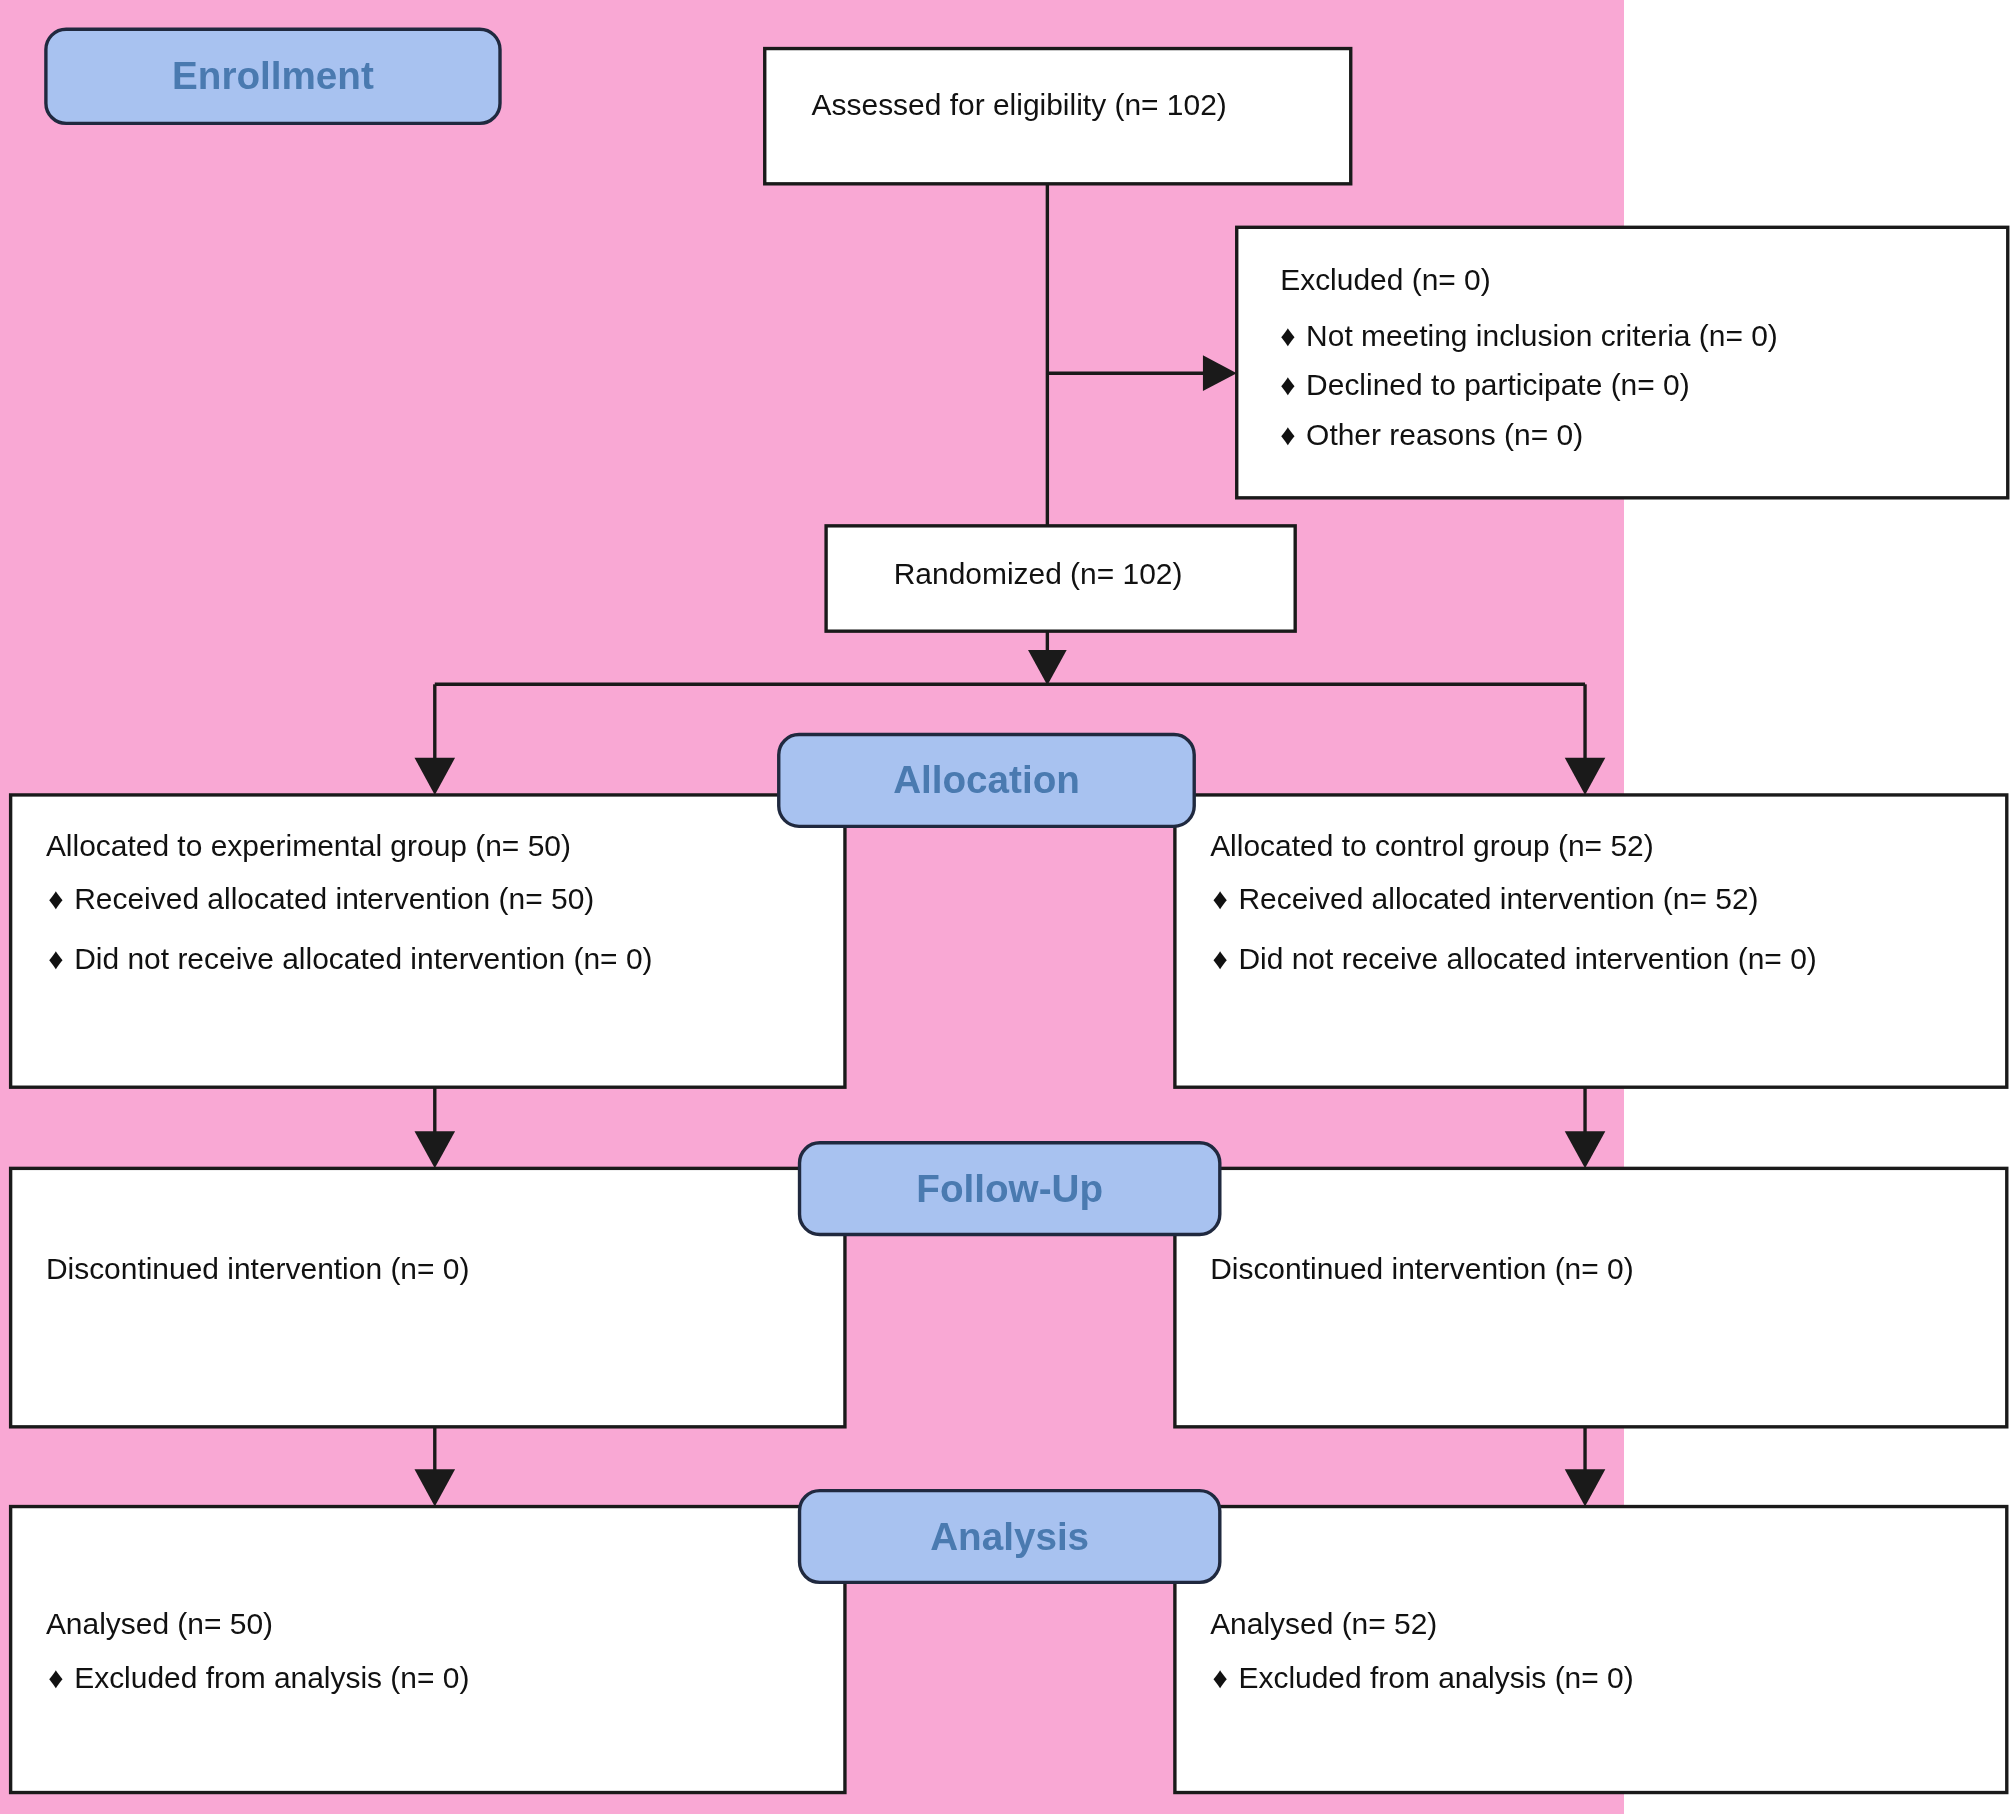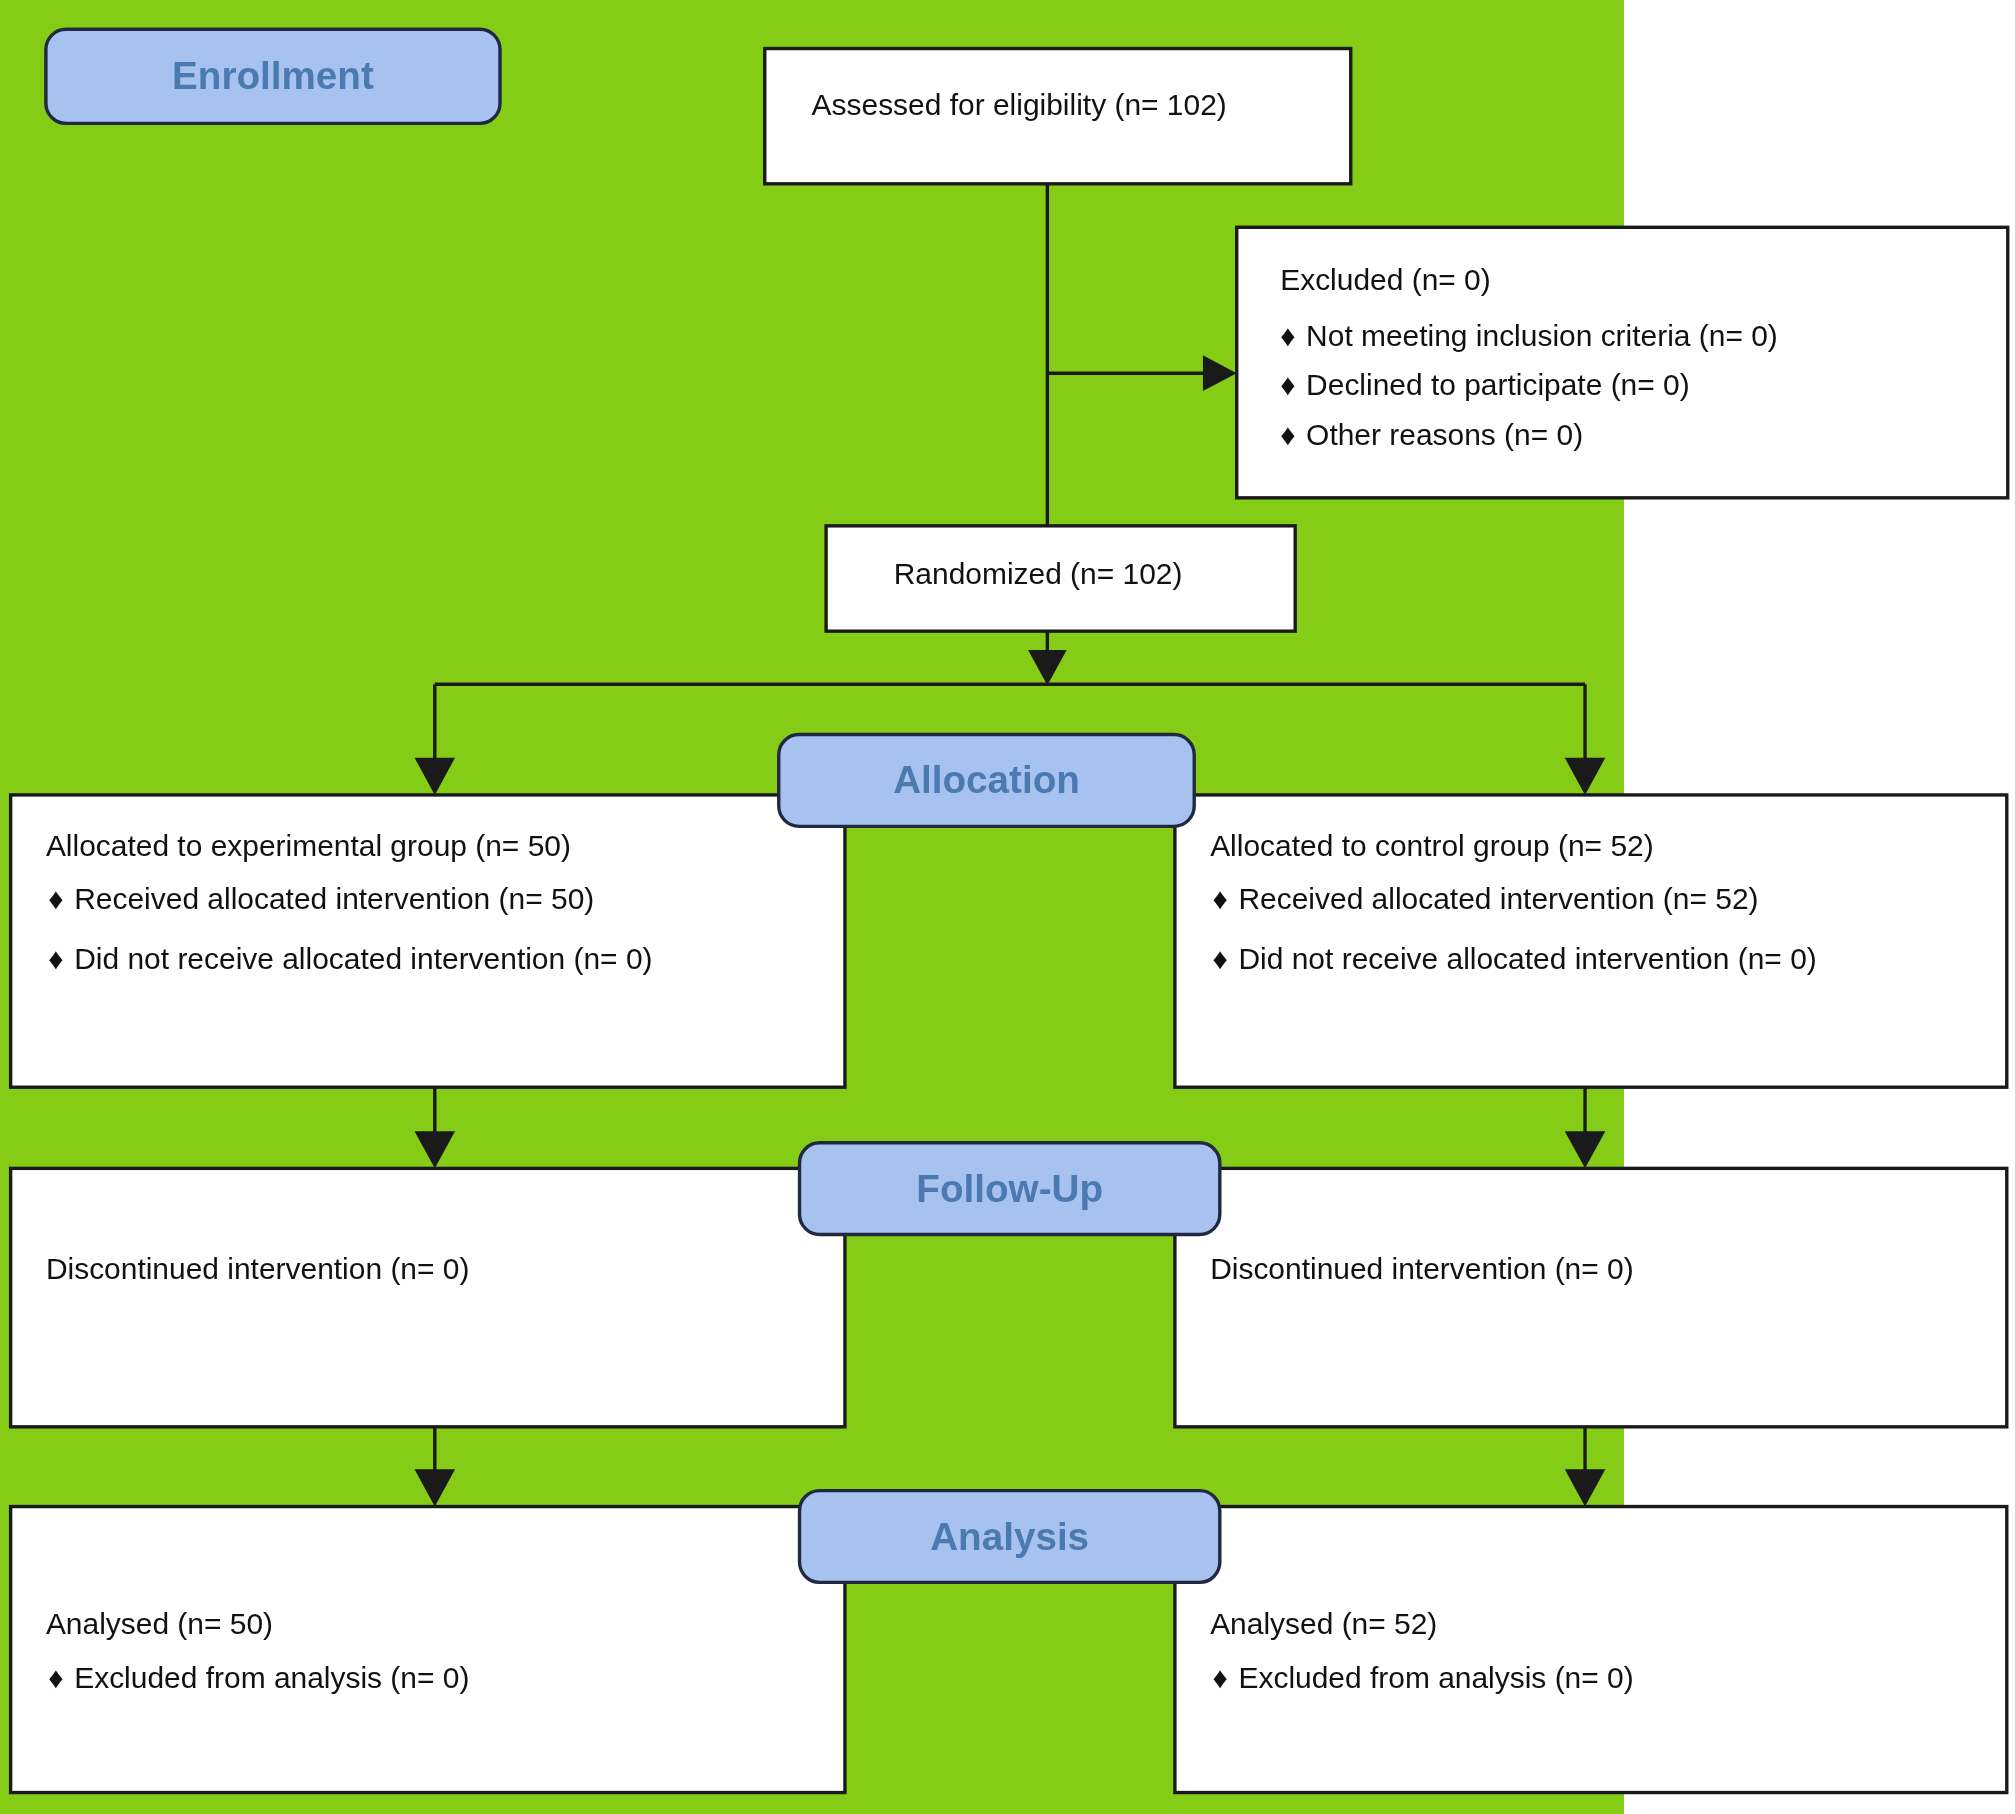--- a/index.html
+++ b/index.html
@@ -10,21 +10,21 @@
   body {
     width: 2015px;
     height: 1815px;
     font-family: "Liberation Sans", sans-serif;
     overflow: hidden;
   }
   #diagram-root {
     position: relative;
     width: 1624px;
     height: 1815px;
-    background: #84cc16;
+    background: #f9a8d4;
   }
   svg.flow-svg {
     position: absolute;
     top: 0;
     left: 0;
     width: 2015px;
     height: 1815px;
     display: block;
   }
   .box-rect {

